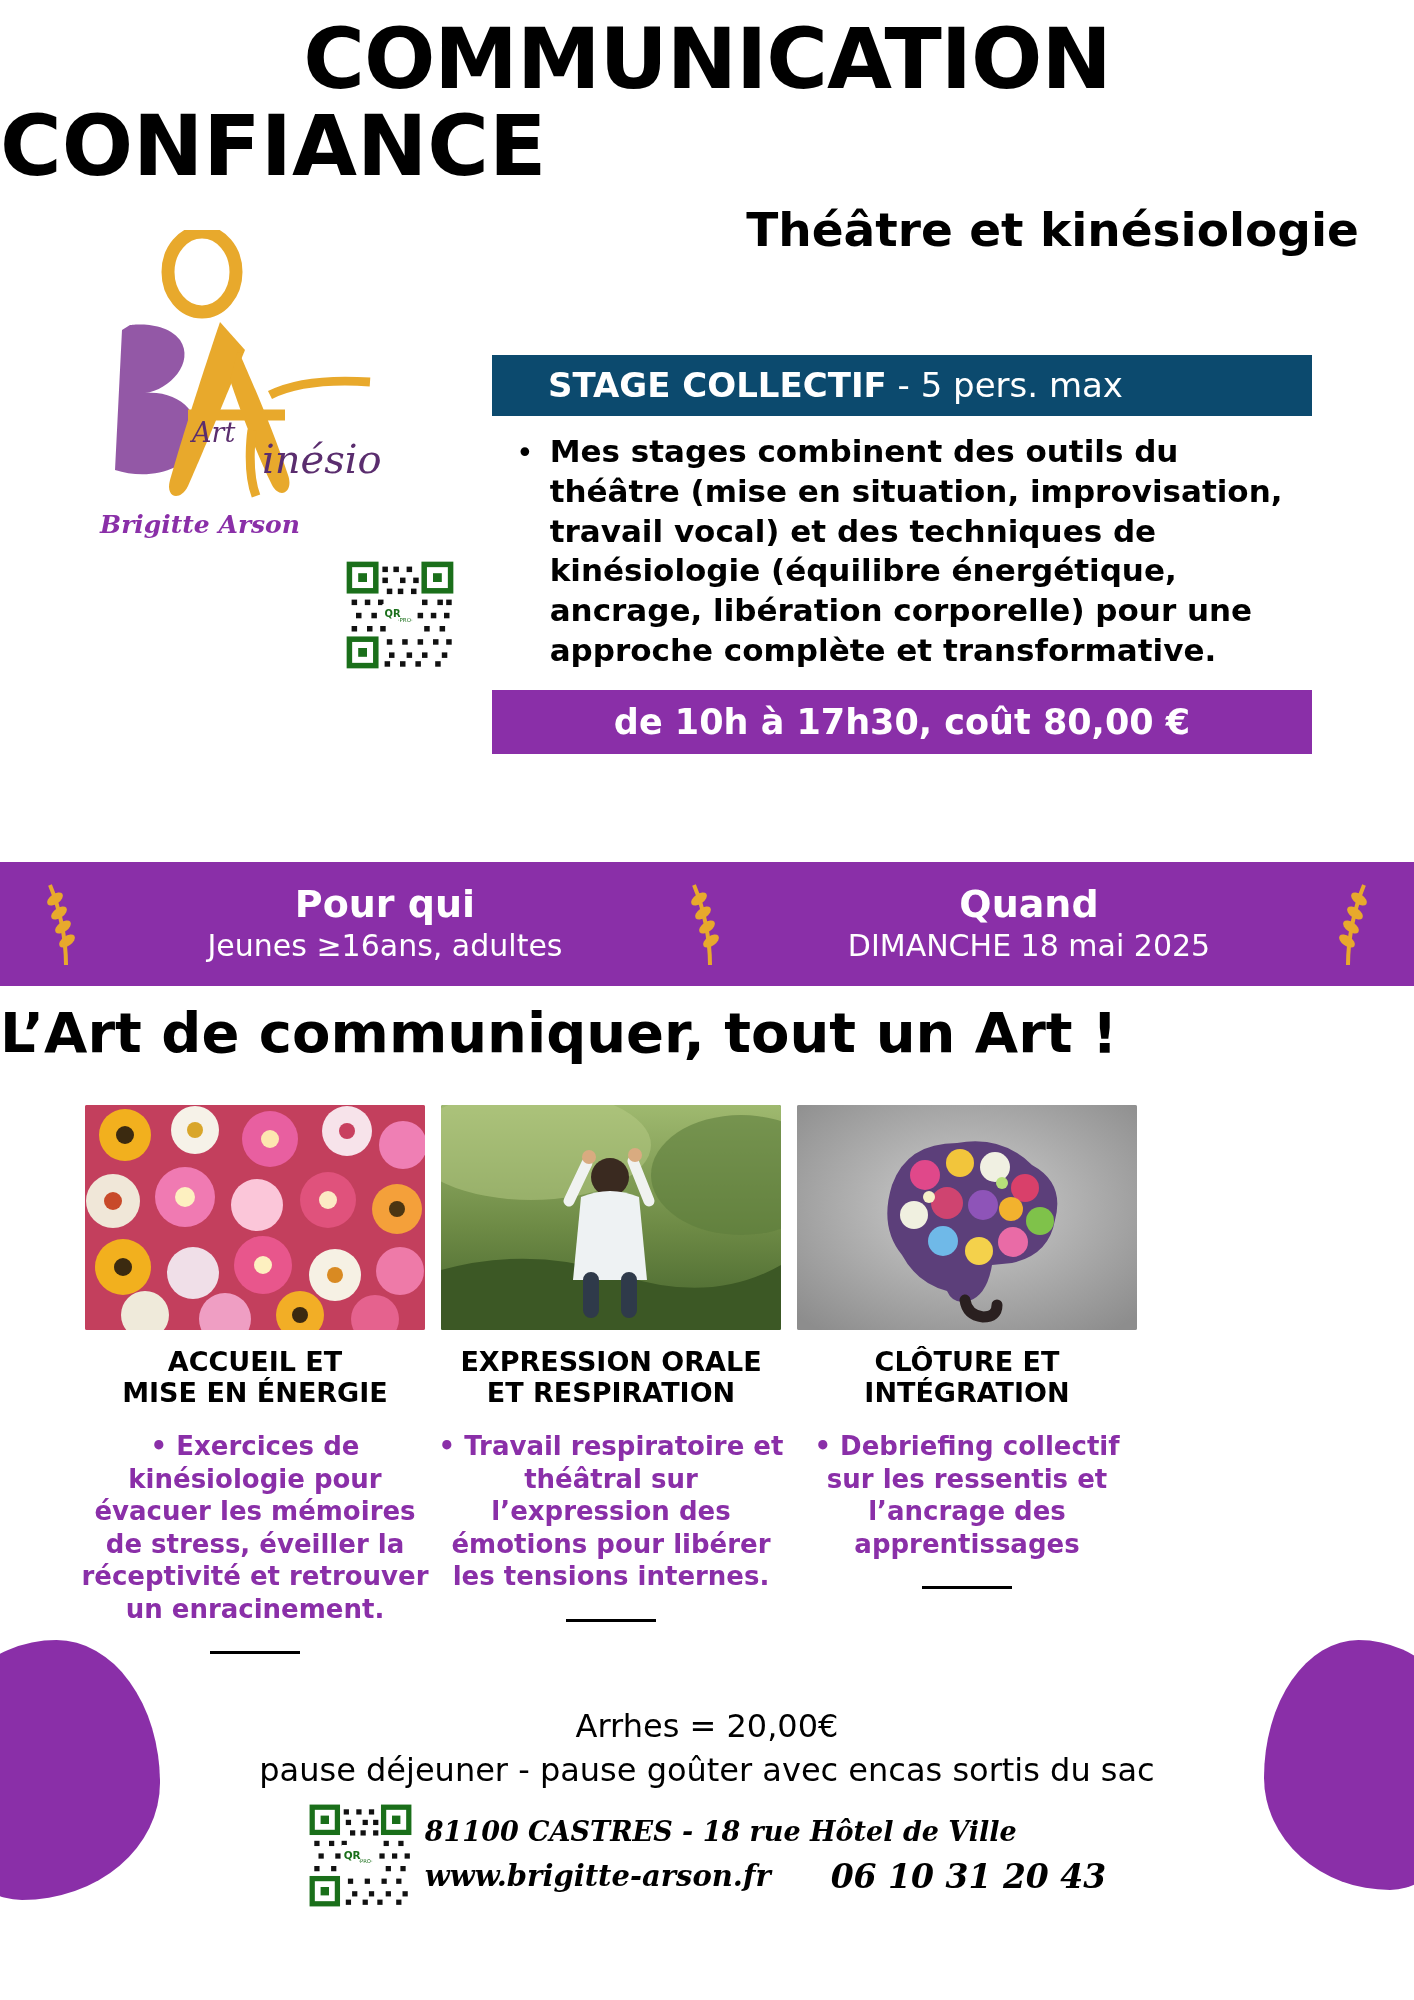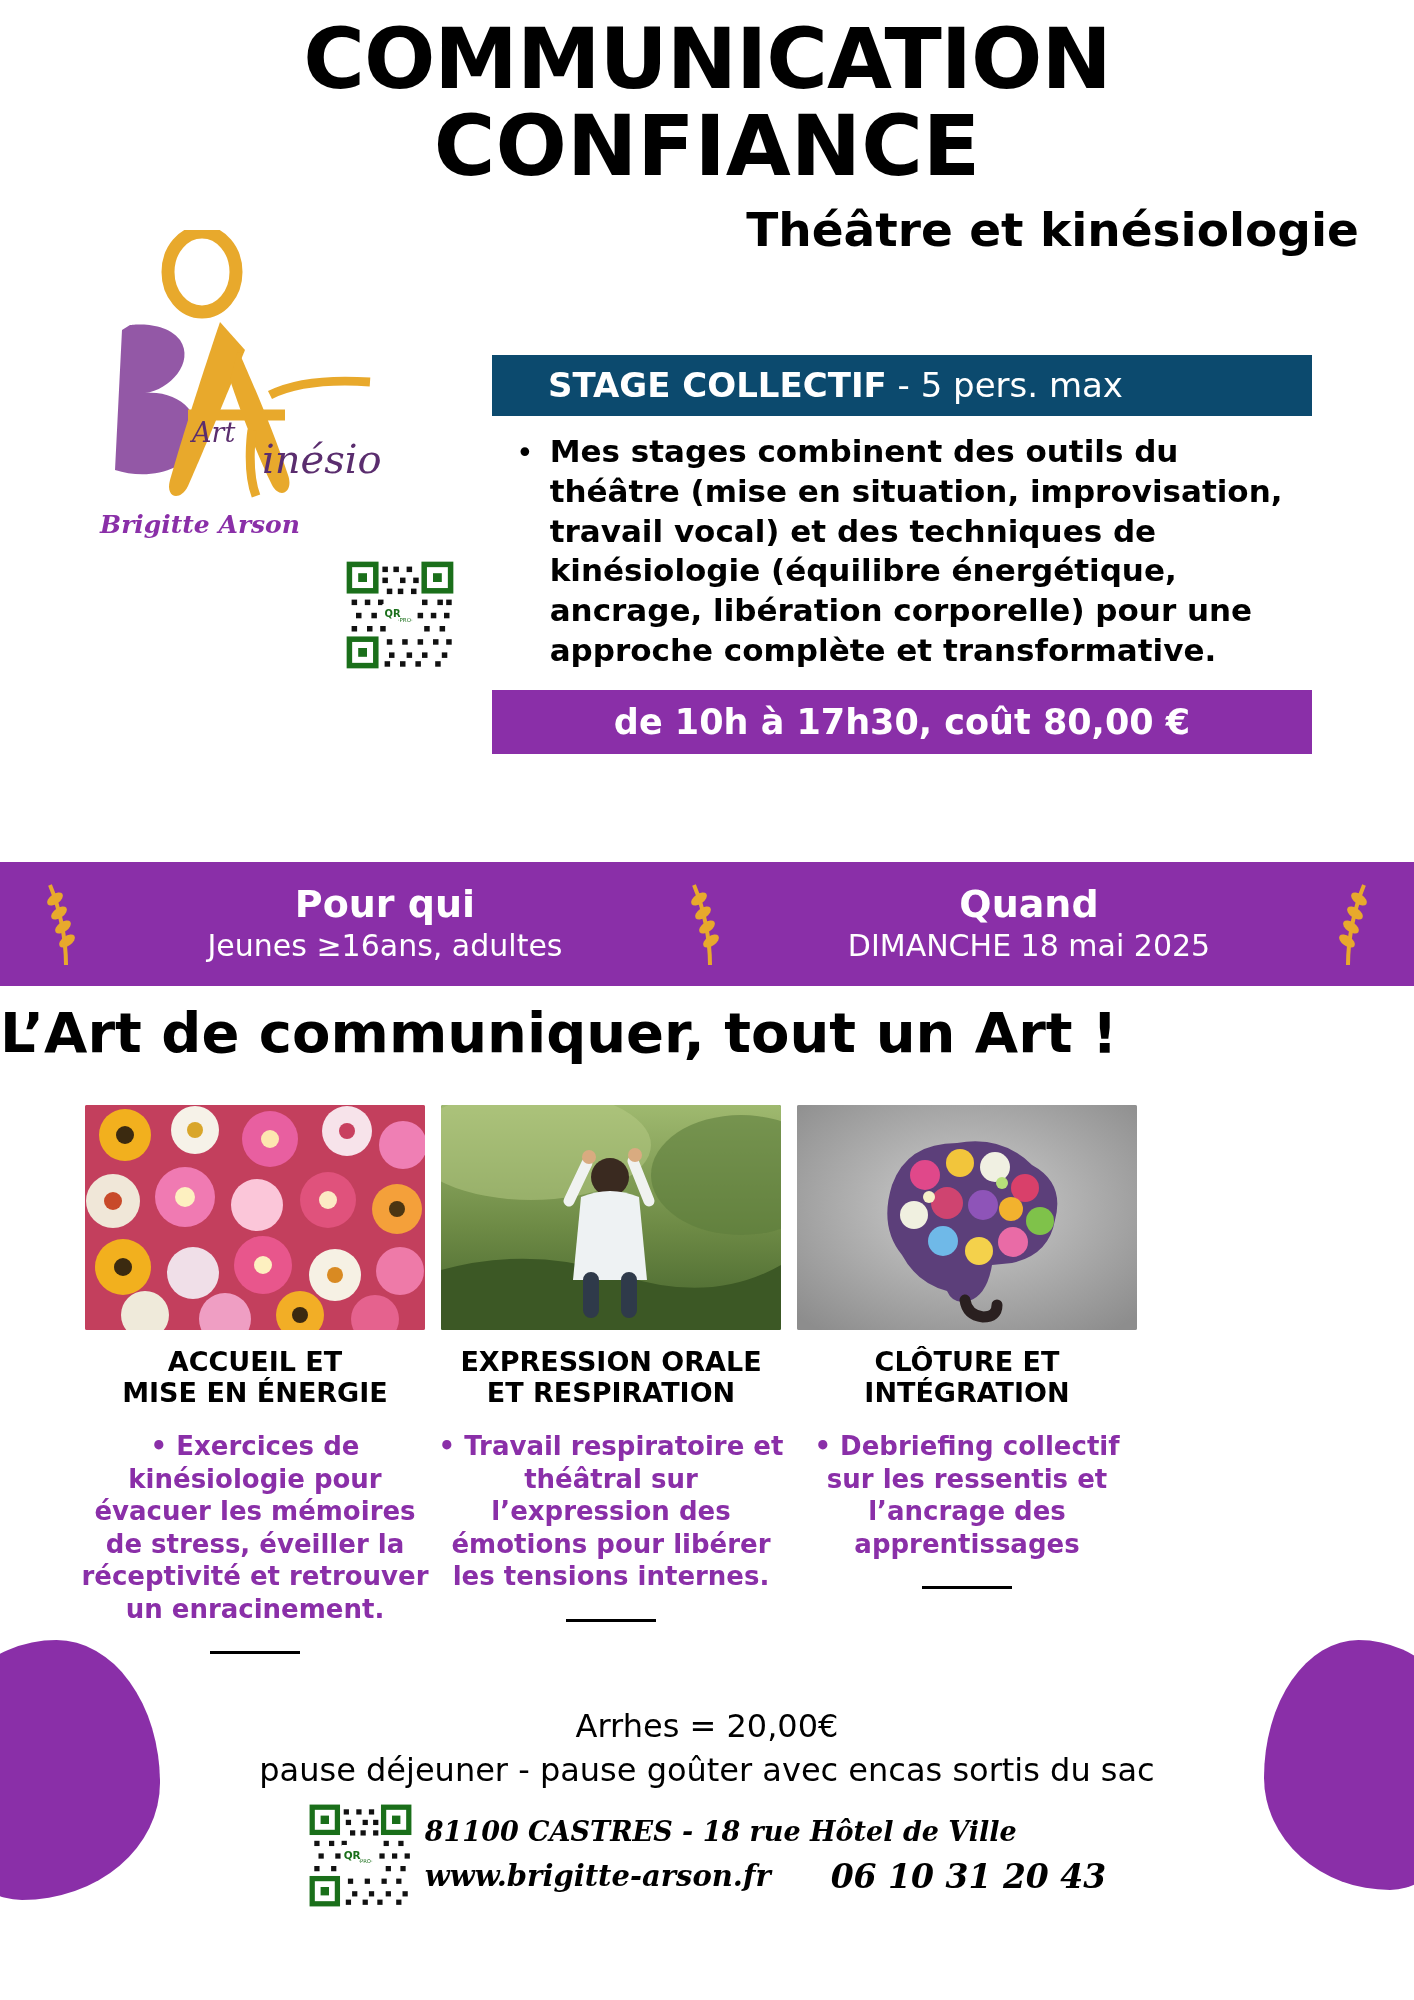--- a/index.html
+++ b/index.html
@@ -46,21 +46,21 @@
   }
   .title-main {
     text-align: center;
     font-size: 84px;
     font-weight: bold;
     line-height: 0.98;
     letter-spacing: -1px;
     font-family: "DejaVu Sans", sans-serif;
   }
   .title-line2 {
-    text-align: center;
+    text-align: left;
     font-size: 84px;
     font-weight: bold;
     line-height: 1.0;
     margin-top: 4px;
   }
   .subtitle {
     text-align: right;
     font-size: 47px;
     font-weight: bold;
     margin-top: 14px;

